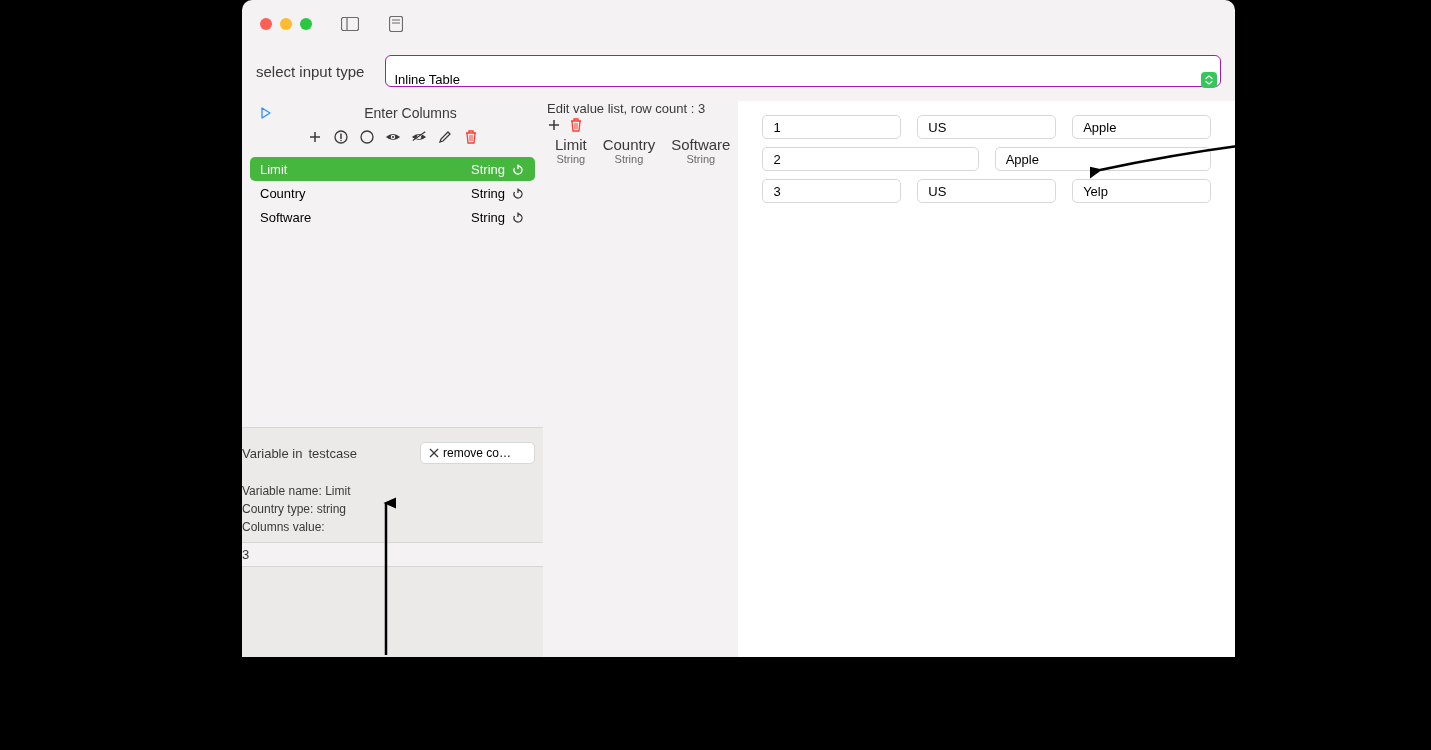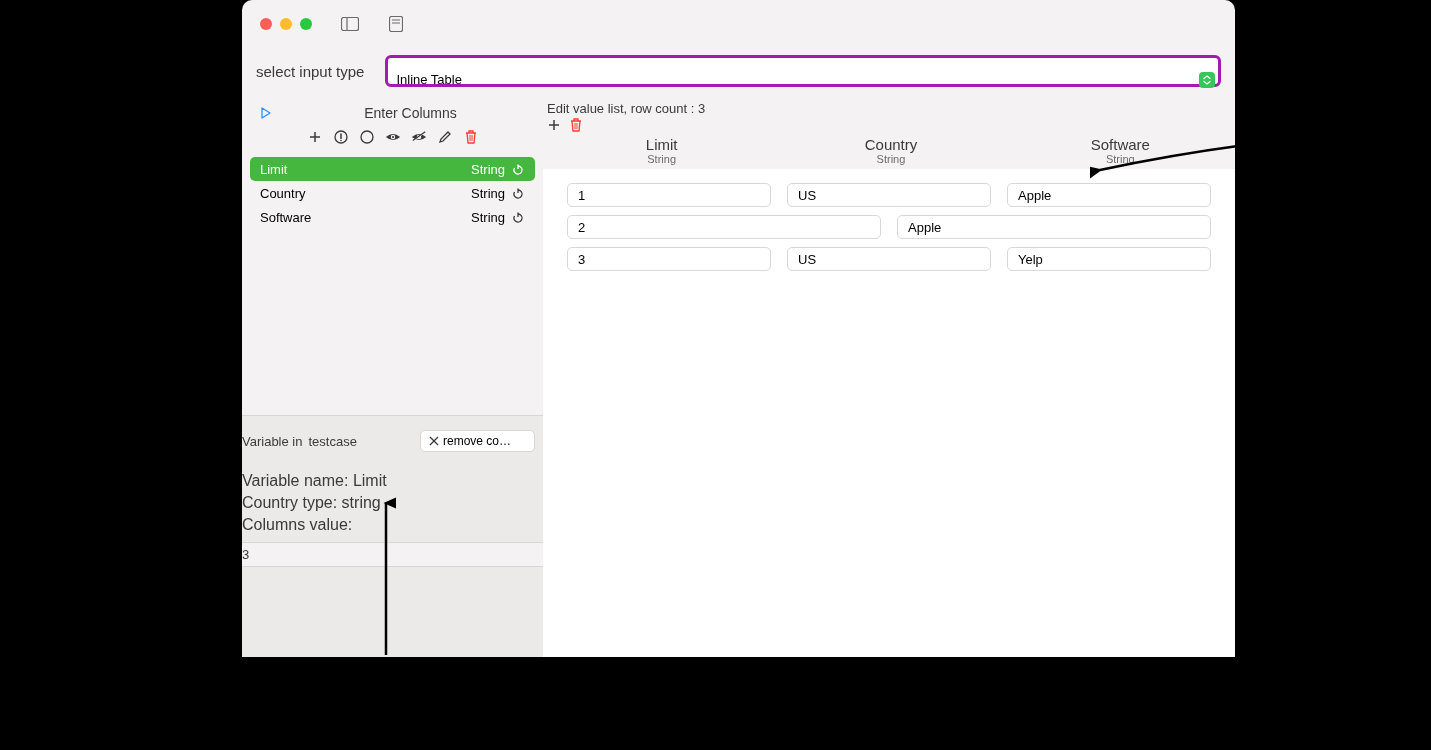--- a/index.html
+++ b/index.html
@@ -63,21 +63,21 @@
     }
     .toolbar-label {
       font-size: 15px;
       color: #3a3a3a;
     }
     .select-input-type {
       flex: 1;
       display: flex;
       align-items: center;
       background: #fff;
-      border: 3px solid #a21caf;
+      border: 1px solid #a21caf;
       border-radius: 6px;
       height: 32px;
       padding: 17px 3px 0 8px;
       font-size: 13px;
     }
     .select-value {
       flex: 1;
     }
     .select-chevrons {
       width: 16px;
@@ -193,34 +193,34 @@
       display: flex;
       align-items: center;
       gap: 4px;
       cursor: pointer;
       width: 115px;
       overflow: hidden;
       white-space: nowrap;
     }
     .variable-details p {
       padding: 2px 0;
-      font-size: 16px;
+      font-size: 12px;
     }
     .variable-value-row {
       margin-top: 6px;
       border-top: 1px solid #d8d5d5;
       border-bottom: 1px solid #d8d5d5;
       padding: 4px 0;
       background: #f4f2f2;
     }
     .right-panel {
       flex: 1;
       background: #fff;
       display: flex;
-      flex-direction: column;
+      flex-direction: row;
     }
     .right-header {
       background: #f4f2f2;
       padding: 0 8px 4px 4px;
     }
     .edit-label {
       font-size: 13px;
       color: #3a3a3a;
       padding: 0 0 2px 0;
     }

